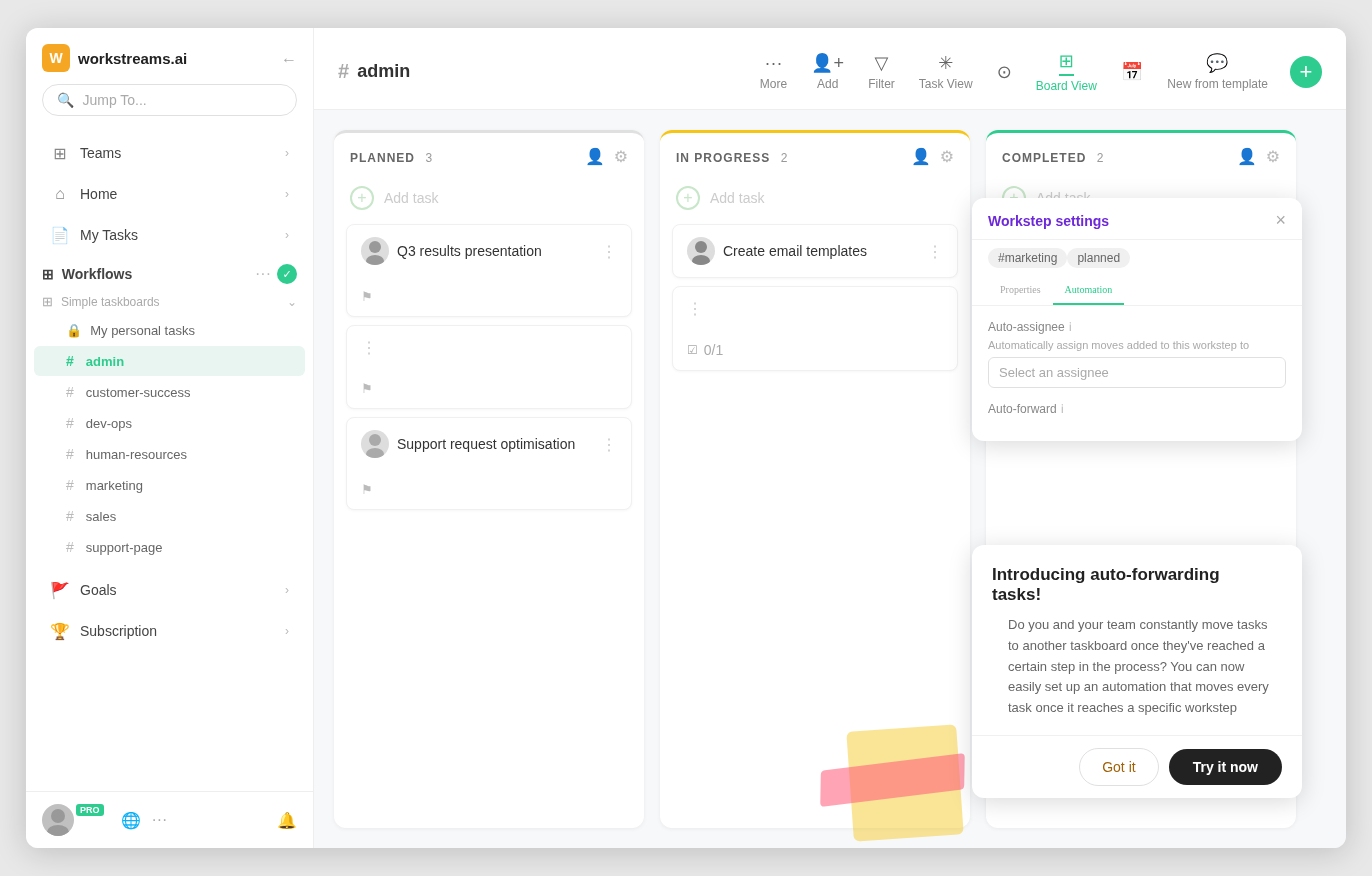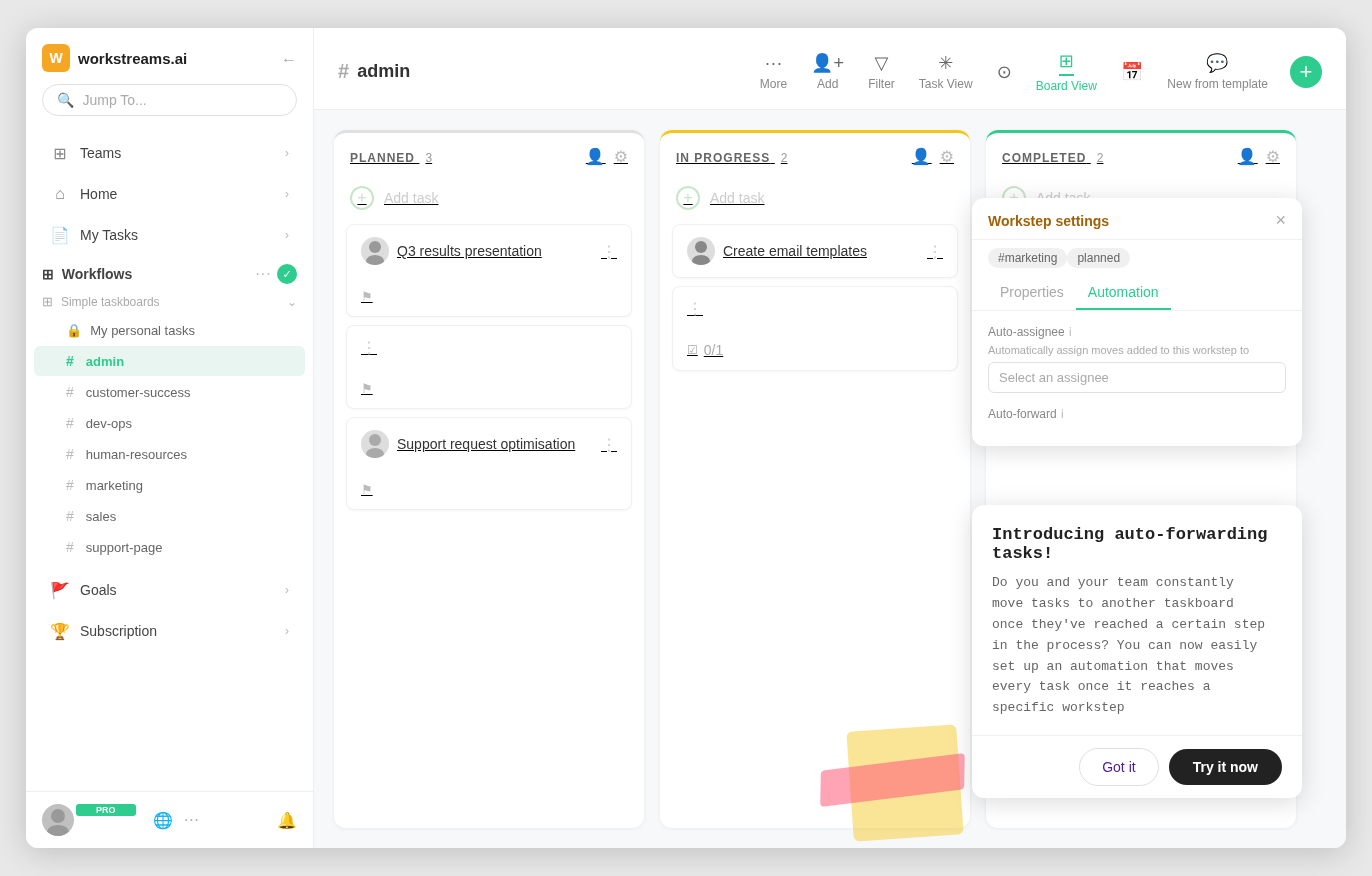--- a/index.html
+++ b/index.html
@@ -23,36 +23,36 @@
     .sub-nav-item.active { background: #e8f5f0; color: #2ecc8e; font-weight: 600; }
     .sub-nav-item .hash { color: #bbb; margin-right: 4px; font-size: 14px; }
     .sub-nav-item.active .hash { color: #2ecc8e; }
     .workflows-header { display: flex; align-items: center; justify-content: space-between; padding: 8px 16px 4px 16px; }
     .workflows-left { display: flex; align-items: center; gap: 8px; font-size: 14px; font-weight: 600; color: #444; cursor: pointer; }
     .workflows-right { display: flex; align-items: center; gap: 6px; }
     .workflows-badge { width: 20px; height: 20px; background: #2ecc8e; border-radius: 50%; display: flex; align-items: center; justify-content: center; color: #fff; font-size: 11px; }
     .simple-taskboards { display: flex; align-items: center; gap: 8px; padding: 6px 16px; font-size: 12px; color: #aaa; cursor: pointer; }
     .sidebar-bottom { padding: 12px 16px; display: flex; align-items: center; gap: 10px; border-top: 1px solid #eee; margin-top: 8px; }
     .avatar-sm { width: 32px; height: 32px; border-radius: 50%; background: #c0c0c0; display: flex; align-items: center; justify-content: center; overflow: hidden; }
-    .pro-badge { background: #2ecc8e; color: #fff; font-size: 9px; font-weight: 700; padding: 1px 20px; border-radius: 3px; position: relative; top: -10px; left: -8px; }
+    .pro-badge { background: #2ecc8e; color: #fff; font-size: 9px; font-weight: 700; padding: 1px 4px; border-radius: 3px; position: relative; top: -10px; left: -8px; }
     
     .main { flex: 1; display: flex; flex-direction: column; background: #f7f8fa; }
     .main-header { display: flex; align-items: center; justify-content: space-between; padding: 16px 24px 10px 24px; background: #fff; border-bottom: 1px solid #eee; }
     .channel-title { display: flex; align-items: center; gap: 8px; font-size: 18px; font-weight: 600; color: #333; }
     .channel-hash { color: #aaa; font-size: 20px; }
     .header-actions { display: flex; align-items: center; gap: 4px; }
     .header-btn { display: flex; flex-direction: column; align-items: center; gap: 3px; padding: 6px 10px; cursor: pointer; border-radius: 8px; color: #888; font-size: 12px; }
     .header-btn.active { color: #2ecc8e; }
     .header-btn.active .btn-icon { color: #2ecc8e; }
     .btn-icon { font-size: 18px; color: #666; }
     .active-underline { border-bottom: 2px solid #2ecc8e; padding-bottom: 2px; }
     .new-task-btn { width: 32px; height: 32px; background: #2ecc8e; border-radius: 50%; display: flex; align-items: center; justify-content: center; color: #fff; font-size: 22px; cursor: pointer; margin-left: 8px; }
     
     .board { display: flex; gap: 16px; padding: 20px 20px; overflow-x: auto; flex: 1; }
-    .column { background: #fff; border-radius: 12px; min-width: 310px; width: 310px; display: flex; flex-direction: column; box-shadow: 0 1px 4px rgba(0,0,0,0.06); text-decoration: underline; }
+    .column { background: #fff; border-radius: 12px; min-width: 310px; width: 310px; display: flex; flex-direction: column; box-shadow: 0 1px 4px rgba(0,0,0,0.06); }
     .column-header { display: flex; align-items: center; justify-content: space-between; padding: 14px 16px 10px 16px; border-top: 3px solid transparent; border-radius: 12px 12px 0 0; }
     .column.planned .column-header { border-top-color: #e0e0e0; }
     .column.inprogress .column-header { border-top-color: #f5c518; }
     .column.completed .column-header { border-top-color: #2ecc8e; }
     .col-title { font-size: 12px; font-weight: 700; letter-spacing: 1px; color: #666; text-transform: uppercase; }
     .col-count { color: #999; font-size: 12px; margin-left: 6px; }
     .col-actions { display: flex; gap: 8px; align-items: center; color: #bbb; font-size: 16px; cursor: pointer; }
     .add-task-row { display: flex; align-items: center; gap: 10px; padding: 10px 16px; color: #ccc; font-size: 14px; cursor: pointer; }
     .add-task-circle { width: 24px; height: 24px; border: 2px solid #c8e6c9; border-radius: 50%; display: flex; align-items: center; justify-content: center; color: #c8e6c9; font-size: 16px; }
     .task-card { margin: 4px 12px; background: #fff; border: 1px solid #f0f0f0; border-radius: 8px; padding: 12px 14px; cursor: pointer; box-shadow: 0 1px 3px rgba(0,0,0,0.04); display: flex; flex-direction: column; gap: 24px; }
@@ -61,39 +61,39 @@
     .task-avatar { width: 28px; height: 28px; border-radius: 50%; background: #ddd; display: flex; align-items: center; justify-content: center; overflow: hidden; font-size: 12px; color: #666; }
     .task-title { font-size: 14px; color: #333; font-weight: 500; }
     .task-menu { color: #ccc; font-size: 16px; cursor: pointer; }
     .task-meta { display: flex; align-items: center; gap: 6px; }
     .task-flag { color: #bbb; font-size: 13px; }
     .task-badge { font-size: 14px; color: #aaa; }
     .task-check { font-size: 12px; color: #aaa; }
     
     .panel-overlay { position: absolute; right: 28px; top: 80px; width: 330px; background: #fff; border-radius: 12px; box-shadow: 0 4px 24px rgba(0,0,0,0.15); z-index: 10; overflow: hidden; }
     .panel-header { display: flex; align-items: center; justify-content: space-between; padding: 12px 16px 8px 16px; border-bottom: 1px solid #f0f0f0; }
-    .panel-title { font-size: 14px; font-weight: 700; color: #a16207; }
+    .panel-title { font-size: 14px; font-weight: 700; color: #6d28d9; }
     .panel-close { color: #aaa; cursor: pointer; font-size: 18px; }
     .panel-tags { display: flex; padding: 8px 16px; }
     .panel-tag { background: #f0f0f0; border-radius: 12px; padding: 3px 10px; font-size: 12px; color: #666; }
     .panel-tabs { display: flex; gap: 0; padding: 0 16px; border-bottom: 1px solid #f0f0f0; }
-    .panel-tab { font-size: 14px; padding: 8px 12px; cursor: pointer; color: #aaa; }
+    .panel-tab { font-size: 10px; padding: 8px 12px; cursor: pointer; color: #aaa; font-family: Liberation Serif, serif; }
     .panel-tab.active { color: #2ecc8e; border-bottom: 2px solid #2ecc8e; }
     .panel-section { padding: 12px 16px; }
     .panel-field { margin-bottom: 12px; }
     .panel-label { font-size: 12px; color: #888; margin-bottom: 4px; display: flex; align-items: center; gap: 4px; }
     .panel-desc { font-size: 11px; color: #aaa; margin-bottom: 6px; }
     .panel-select { border: 1px solid #e0e0e0; border-radius: 6px; padding: 7px 10px; font-size: 13px; color: #aaa; cursor: pointer; }
     
     .tooltip-popup { position: absolute; right: 28px; bottom: 30px; width: 330px; background: #fff; border-radius: 12px; box-shadow: 0 4px 24px rgba(0,0,0,0.15); z-index: 20; overflow: hidden; }
-    .tooltip-body { padding: 20px 30px 16px 20px; font-family: Liberation Mono, monospace; }
+    .tooltip-body { padding: 20px 30px 16px 20px; }
     .tooltip-title { font-size: 17px; font-weight: 700; color: #222; margin-bottom: 10px; }
-    .tooltip-text { font-size: 13px; color: #666; line-height: 1.6; }
+    .tooltip-text { font-size: 13px; color: #666; line-height: 1.6; margin-left: 16px; }
     .tooltip-footer { display: flex; align-items: center; justify-content: flex-end; gap: 10px; padding: 12px 20px; border-top: 1px solid #f0f0f0; }
-    .btn-ghost { background: none; border: 1px solid #e0e0e0; padding: 10px 22px; border-radius: 24px; font-size: 14px; cursor: pointer; color: #4c1d95; }
+    .btn-ghost { background: none; border: 1px solid #e0e0e0; padding: 10px 22px; border-radius: 24px; font-size: 14px; cursor: pointer; color: #a16207; }
     .btn-primary { background: #222; color: #fff; border: none; padding: 10px 24px; border-radius: 24px; font-size: 14px; cursor: pointer; font-weight: 600; }
     .board-area { position: relative; flex: 1; overflow: hidden; display: flex; flex-direction: column; }
     .panel-container { position: absolute; right: 16px; top: 8px; z-index: 15; }
     .tooltip-container { position: absolute; right: 16px; bottom: 20px; z-index: 25; }
   </style>
 </head>
 <body>
 
 <div class="app-wrapper">
 

